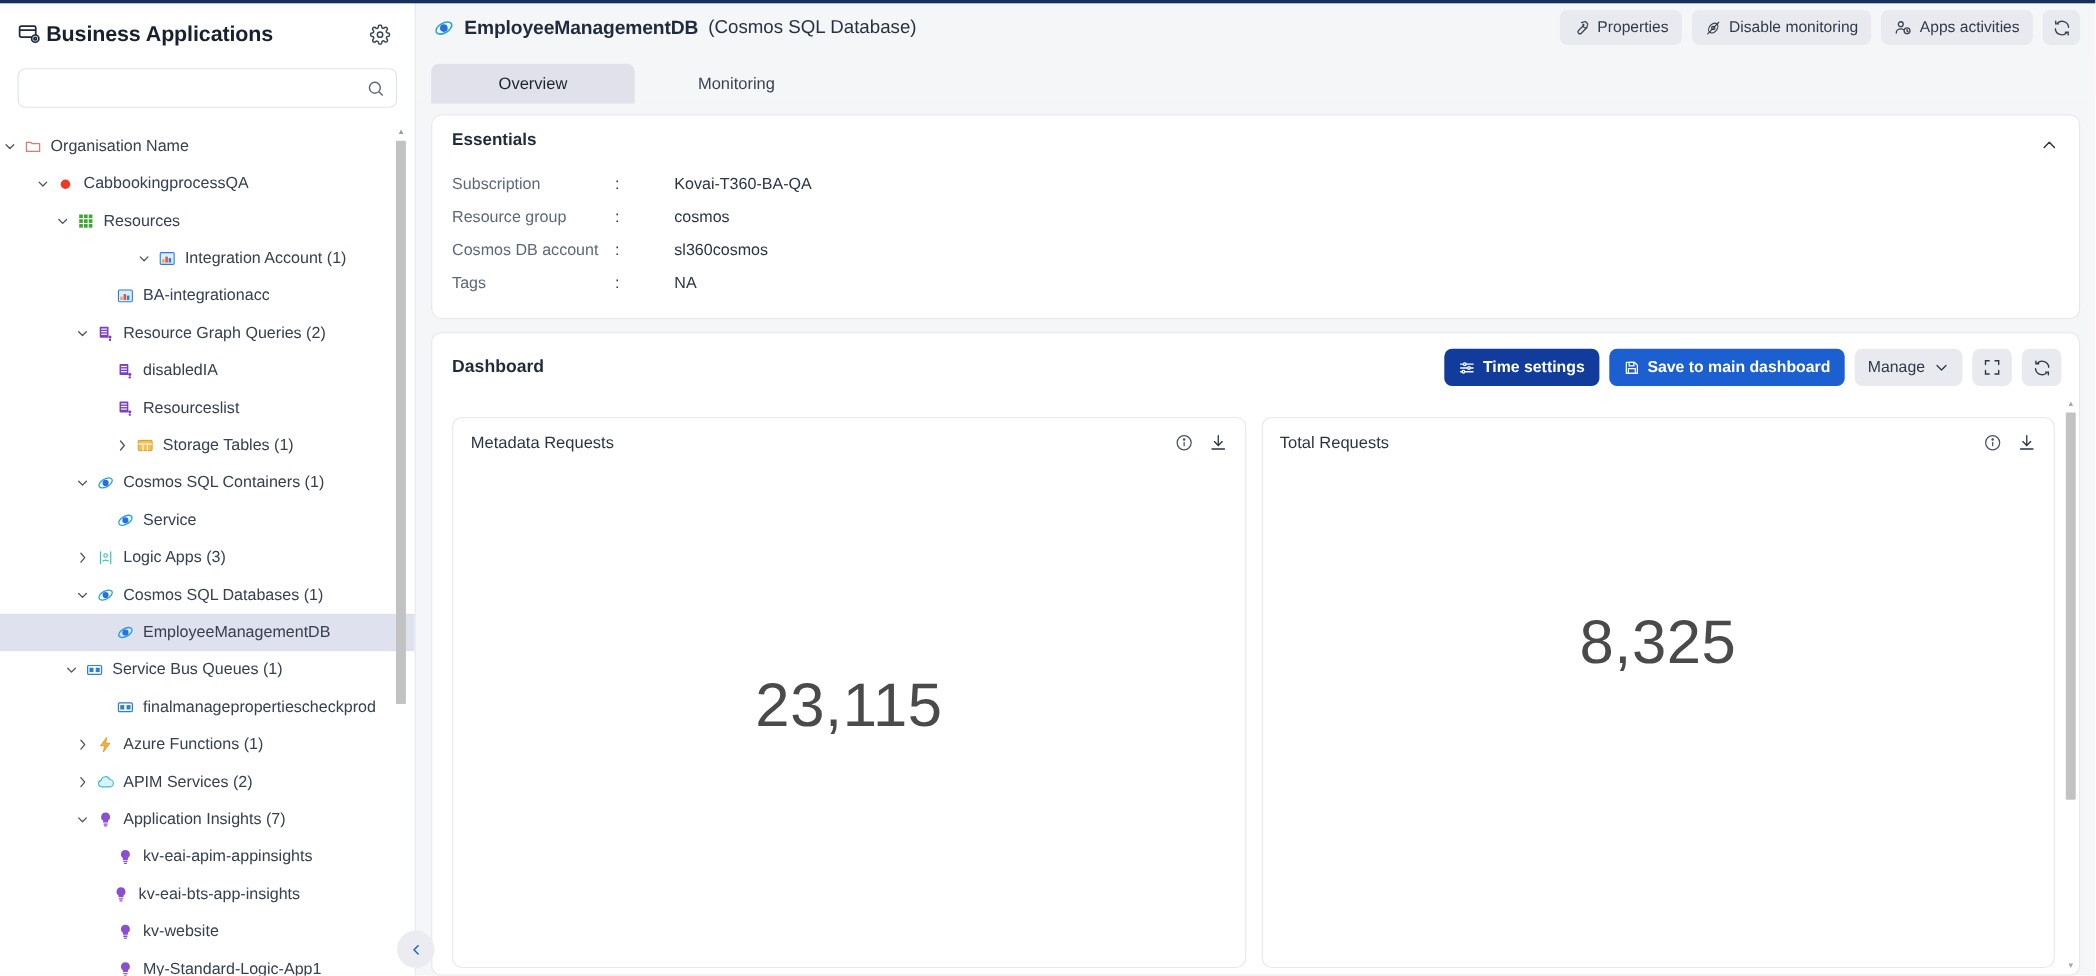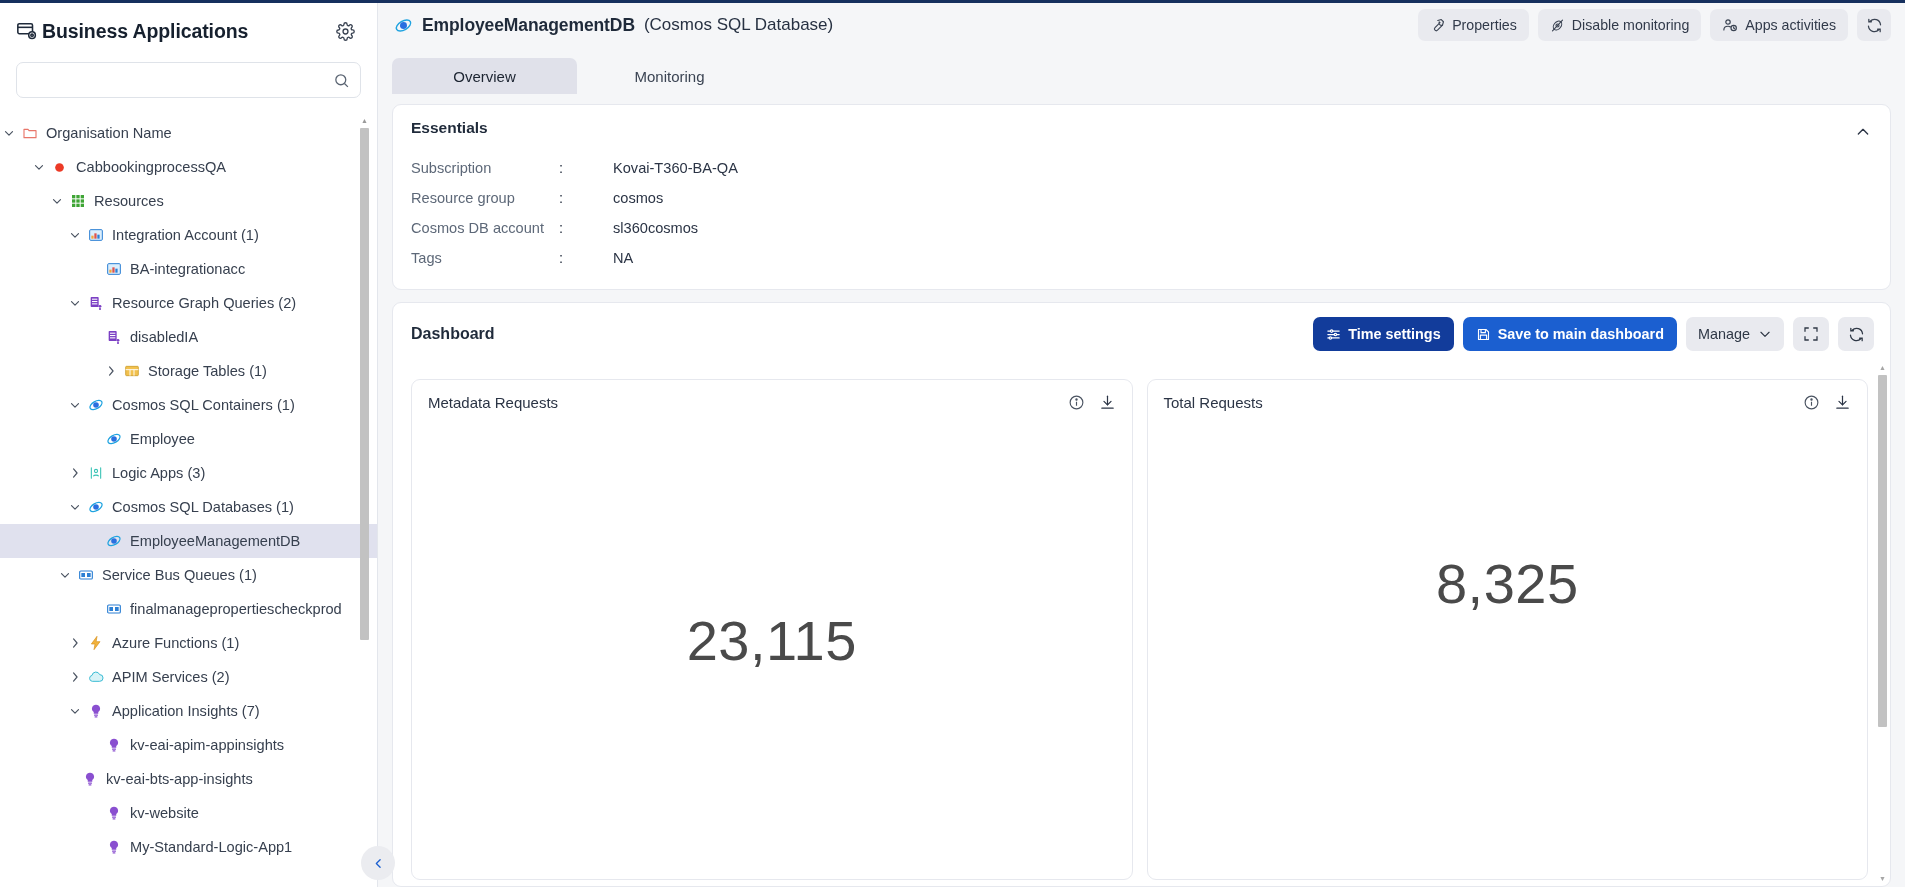--- a/index.html
+++ b/index.html
@@ -301,21 +301,21 @@
                   <rect x="9.5" y="9.5" width="5" height="5"></rect>
                   <rect x="16" y="9.5" width="5" height="5"></rect>
                   <rect x="3" y="16" width="5" height="5"></rect>
                   <rect x="9.5" y="16" width="5" height="5"></rect>
                   <rect x="16" y="16" width="5" height="5"></rect>
                 </g>
               </svg>
             </span>
             <span class="lbl">Resources</span>
           </div>
-          <div class="tnode" style="padding-left: 66px;">
+          <div class="tnode" style="padding-left: 66px; justify-content: center;">
             <span class="chev">
               <svg width="14" height="14" viewBox="0 0 24 24" fill="none" stroke="#4a5361" stroke-width="2" stroke-linecap="round" stroke-linejoin="round">
                 <polyline points="6 9.5 12 15.5 18 9.5"></polyline>
               </svg>
             </span>
             <span class="ico">
               <svg width="16" height="16" viewBox="0 0 24 24">
                 <rect x="2.5" y="4" width="19" height="16" rx="1.6" fill="#dbeefc" stroke="#2b7fd4" stroke-width="1.5"></rect>
                 <rect x="5" y="13" width="3.4" height="4.5" fill="#f2a63b"></rect>
                 <rect x="9.5" y="9.5" width="3.4" height="8" fill="#e0534c"></rect>
@@ -361,20 +361,34 @@
                 <rect x="4" y="3" width="12" height="15" rx="1.2" fill="#7b3fc4"></rect>
                 <rect x="6" y="5.5" width="8" height="1.6" fill="#fff"></rect>
                 <rect x="6" y="9" width="8" height="1.6" fill="#fff"></rect>
                 <rect x="6" y="12.5" width="8" height="1.6" fill="#fff"></rect>
                 <circle cx="18" cy="17" r="2.1" fill="#7b3fc4"></circle>
                 <circle cx="18" cy="21" r="1.6" fill="#7b3fc4"></circle>
               </svg>
             </span>
             <span class="lbl">disabledIA</span>
           </div>
+          <div class="tnode" style="padding-left: 84px;">
+            <span class="chev spacer"></span>
+            <span class="ico">
+              <svg width="16" height="16" viewBox="0 0 24 24">
+                <rect x="4" y="3" width="12" height="15" rx="1.2" fill="#7b3fc4"></rect>
+                <rect x="6" y="5.5" width="8" height="1.6" fill="#fff"></rect>
+                <rect x="6" y="9" width="8" height="1.6" fill="#fff"></rect>
+                <rect x="6" y="12.5" width="8" height="1.6" fill="#fff"></rect>
+                <circle cx="18" cy="17" r="2.1" fill="#7b3fc4"></circle>
+                <circle cx="18" cy="21" r="1.6" fill="#7b3fc4"></circle>
+              </svg>
+            </span>
+            <span class="lbl">Resourceslist</span>
+          </div>
           <div class="tnode" style="padding-left: 66px; margin-left: 36px;">
             <span class="chev">
               <svg width="14" height="14" viewBox="0 0 24 24" fill="none" stroke="#4a5361" stroke-width="2" stroke-linecap="round" stroke-linejoin="round">
                 <polyline points="9.5 5 15.5 12 9.5 19"></polyline>
               </svg>
             </span>
             <span class="ico">
               <svg width="16" height="16" viewBox="0 0 24 24">
                 <rect x="2.5" y="5" width="19" height="14" rx="1.2" fill="#f2c14e" stroke="#c99a27" stroke-width="1.2"></rect>
                 <line x1="2.5" y1="10" x2="21.5" y2="10" stroke="#fff" stroke-width="1.4"></line>
@@ -399,21 +413,21 @@
             <span class="lbl">Cosmos SQL Containers (1)</span>
           </div>
           <div class="tnode" style="padding-left: 84px;">
             <span class="chev spacer"></span>
             <span class="ico">
               <svg width="16" height="16" viewBox="0 0 24 24">
                 <ellipse cx="12" cy="12" rx="10" ry="5.4" transform="rotate(-30 12 12)" fill="none" stroke="#1fa3e0" stroke-width="1.8"></ellipse>
                 <circle cx="12" cy="12" r="4.2" fill="#2a6fe0"></circle>
               </svg>
             </span>
-            <span class="lbl">Employee</span>
+            <span class="lbl">Service</span>
           </div>
           <div class="tnode" style="padding-left: 66px;">
             <span class="chev">
               <svg width="14" height="14" viewBox="0 0 24 24" fill="none" stroke="#4a5361" stroke-width="2" stroke-linecap="round" stroke-linejoin="round">
                 <polyline points="9.5 5 15.5 12 9.5 19"></polyline>
               </svg>
             </span>
             <span class="ico">
               <svg width="16" height="16" viewBox="0 0 24 24">
                 <path d="M5 4v16M19 4v16" stroke="#36c2b4" stroke-width="1.6" stroke-linecap="round"></path>
@@ -518,21 +532,21 @@
             <span class="chev spacer"></span>
             <span class="ico">
               <svg width="16" height="16" viewBox="0 0 24 24">
                 <path d="M12 2.5a6 6 0 0 0-3.4 11v2.6h6.8V13.5A6 6 0 0 0 12 2.5z" fill="#8a4fd0"></path>
                 <rect x="9" y="17.3" width="6" height="1.8" rx=".8" fill="#8a4fd0"></rect>
                 <rect x="9.8" y="20" width="4.4" height="1.7" rx=".8" fill="#8a4fd0"></rect>
               </svg>
             </span>
             <span class="lbl">kv-eai-apim-appinsights</span>
           </div>
-          <div class="tnode" style="padding-left: 60px;">
+          <div class="tnode" style="padding-left: 80px;">
             <span class="chev spacer"></span>
             <span class="ico">
               <svg width="16" height="16" viewBox="0 0 24 24">
                 <path d="M12 2.5a6 6 0 0 0-3.4 11v2.6h6.8V13.5A6 6 0 0 0 12 2.5z" fill="#8a4fd0"></path>
                 <rect x="9" y="17.3" width="6" height="1.8" rx=".8" fill="#8a4fd0"></rect>
                 <rect x="9.8" y="20" width="4.4" height="1.7" rx=".8" fill="#8a4fd0"></rect>
               </svg>
             </span>
             <span class="lbl">kv-eai-bts-app-insights</span>
           </div>

